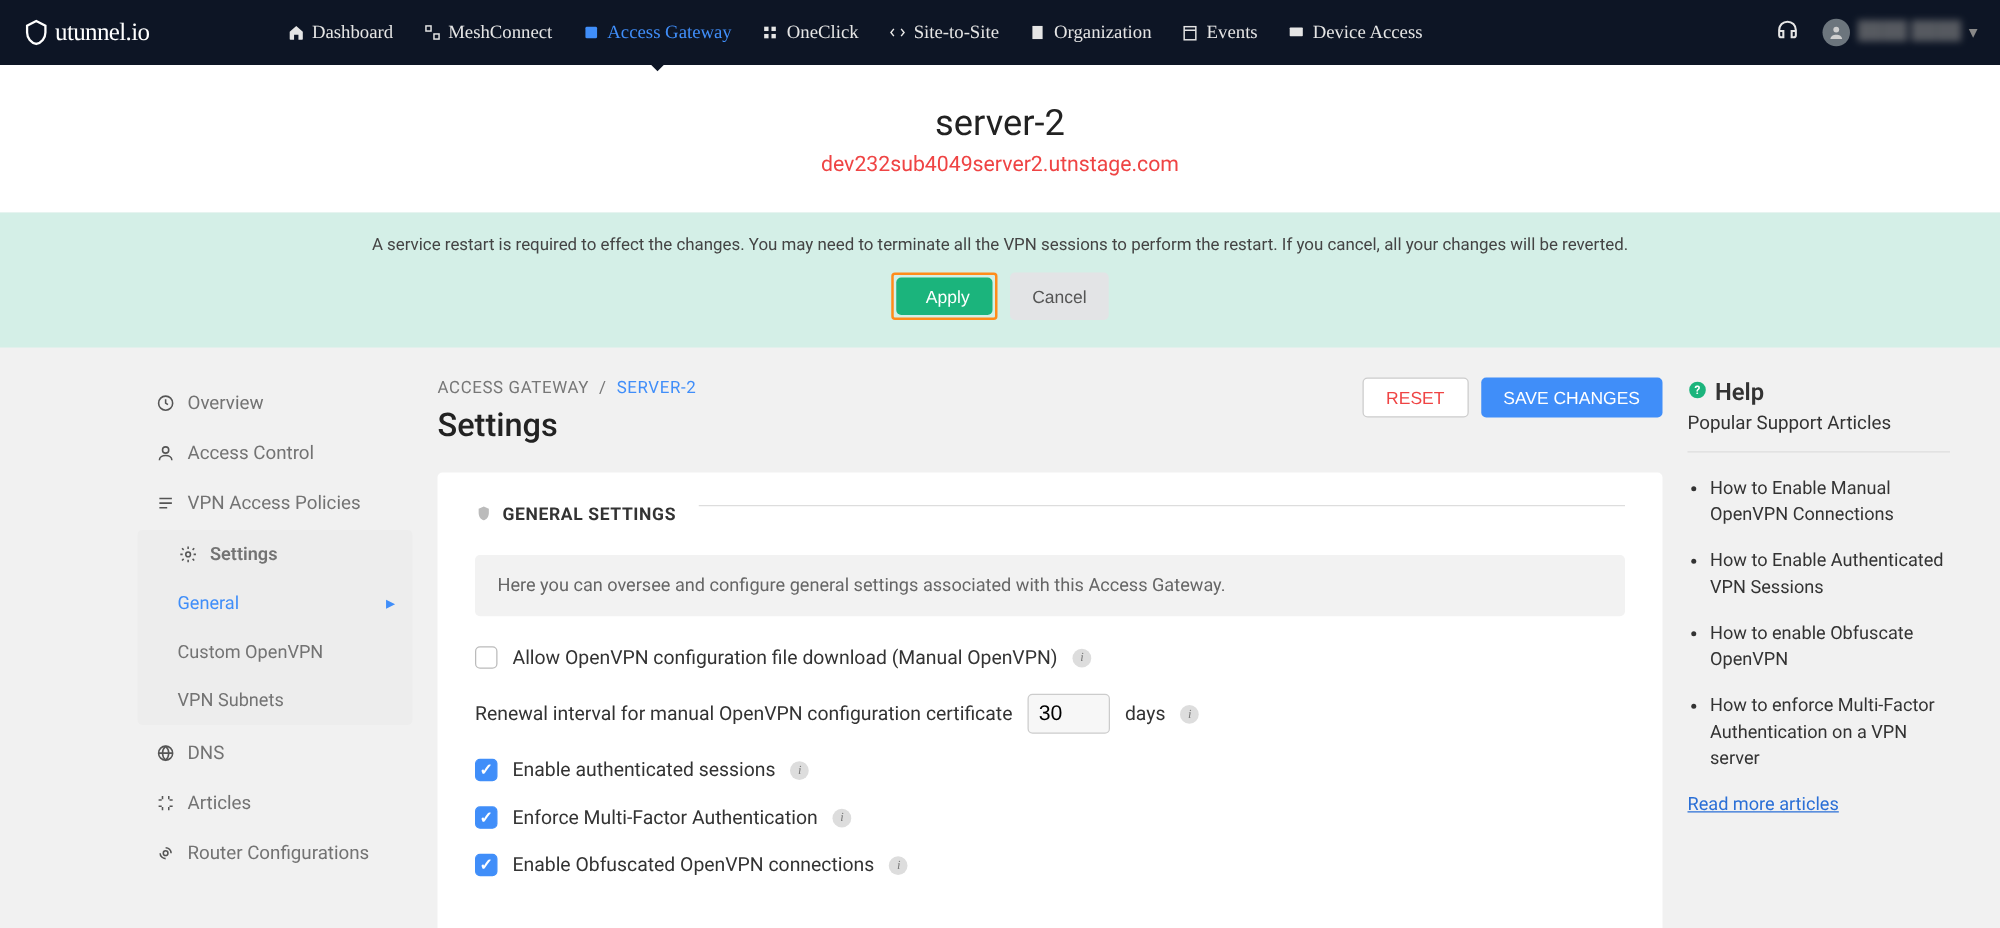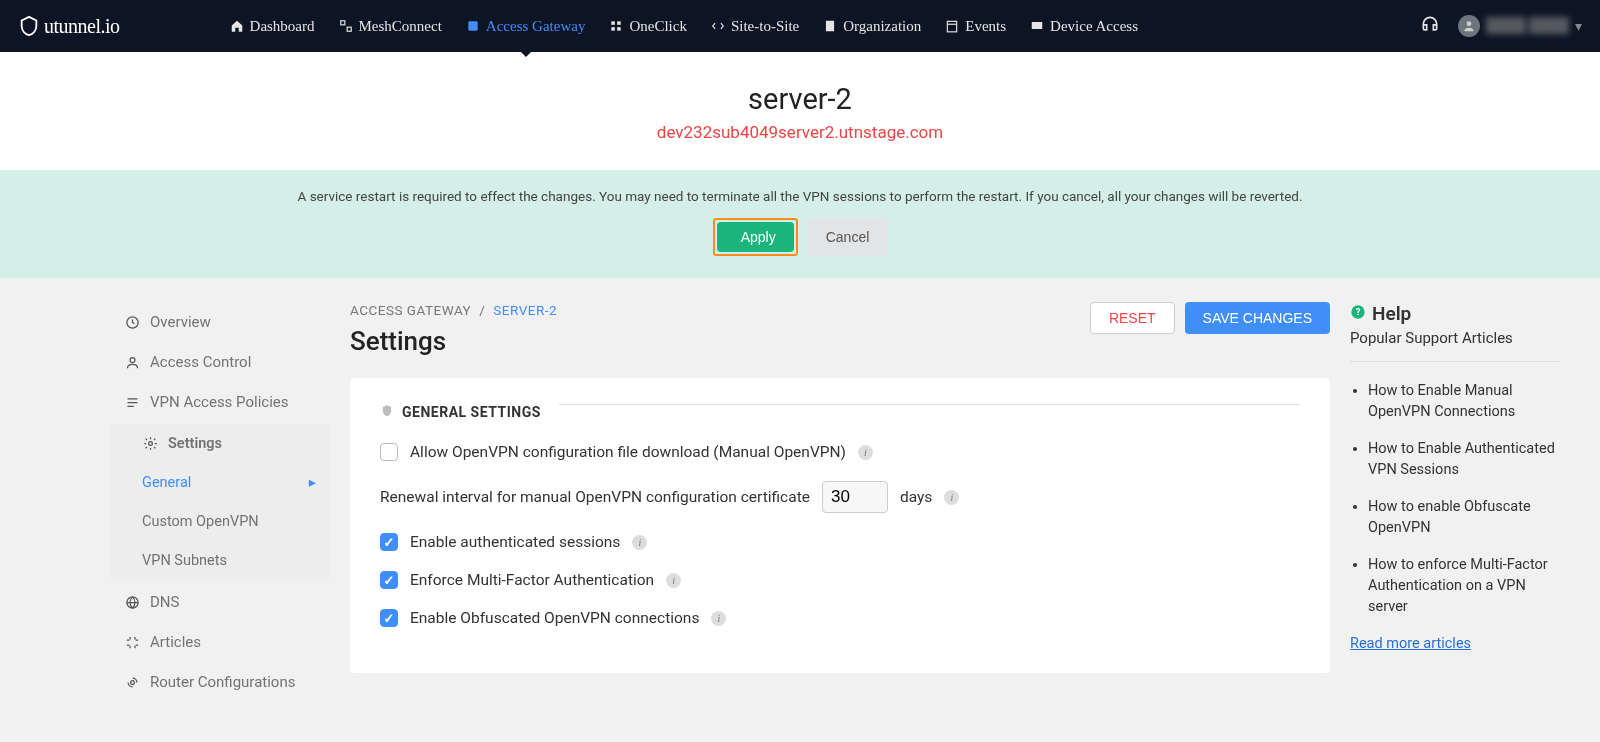--- a/index.html
+++ b/index.html
@@ -271,20 +271,21 @@
     </div>
 
     <div class="card">
       <div class="section-head">
         <span><svg width="14" height="14" viewBox="0 0 24 24" fill="#bbb">
               <path d="M12 2 L5 5v6c0 5 3 9 7 10 4-1 7-5 7-10V5z"></path>
             </svg></span>
         <span>GENERAL SETTINGS</span>
         <span class="line"></span>
       </div>
+      <div class="infobox">Here you can oversee and configure general settings associated with this Access Gateway.</div>
 
       <div class="setting-row">
         <span class="checkbox"></span>
         <span>Allow OpenVPN configuration file download (Manual OpenVPN)</span>
         <span class="info-icon">i</span>
       </div>
 
       <div class="setting-row">
         <span>Renewal interval for manual OpenVPN configuration certificate</span>
         <input class="num-input" value="30" style="">

